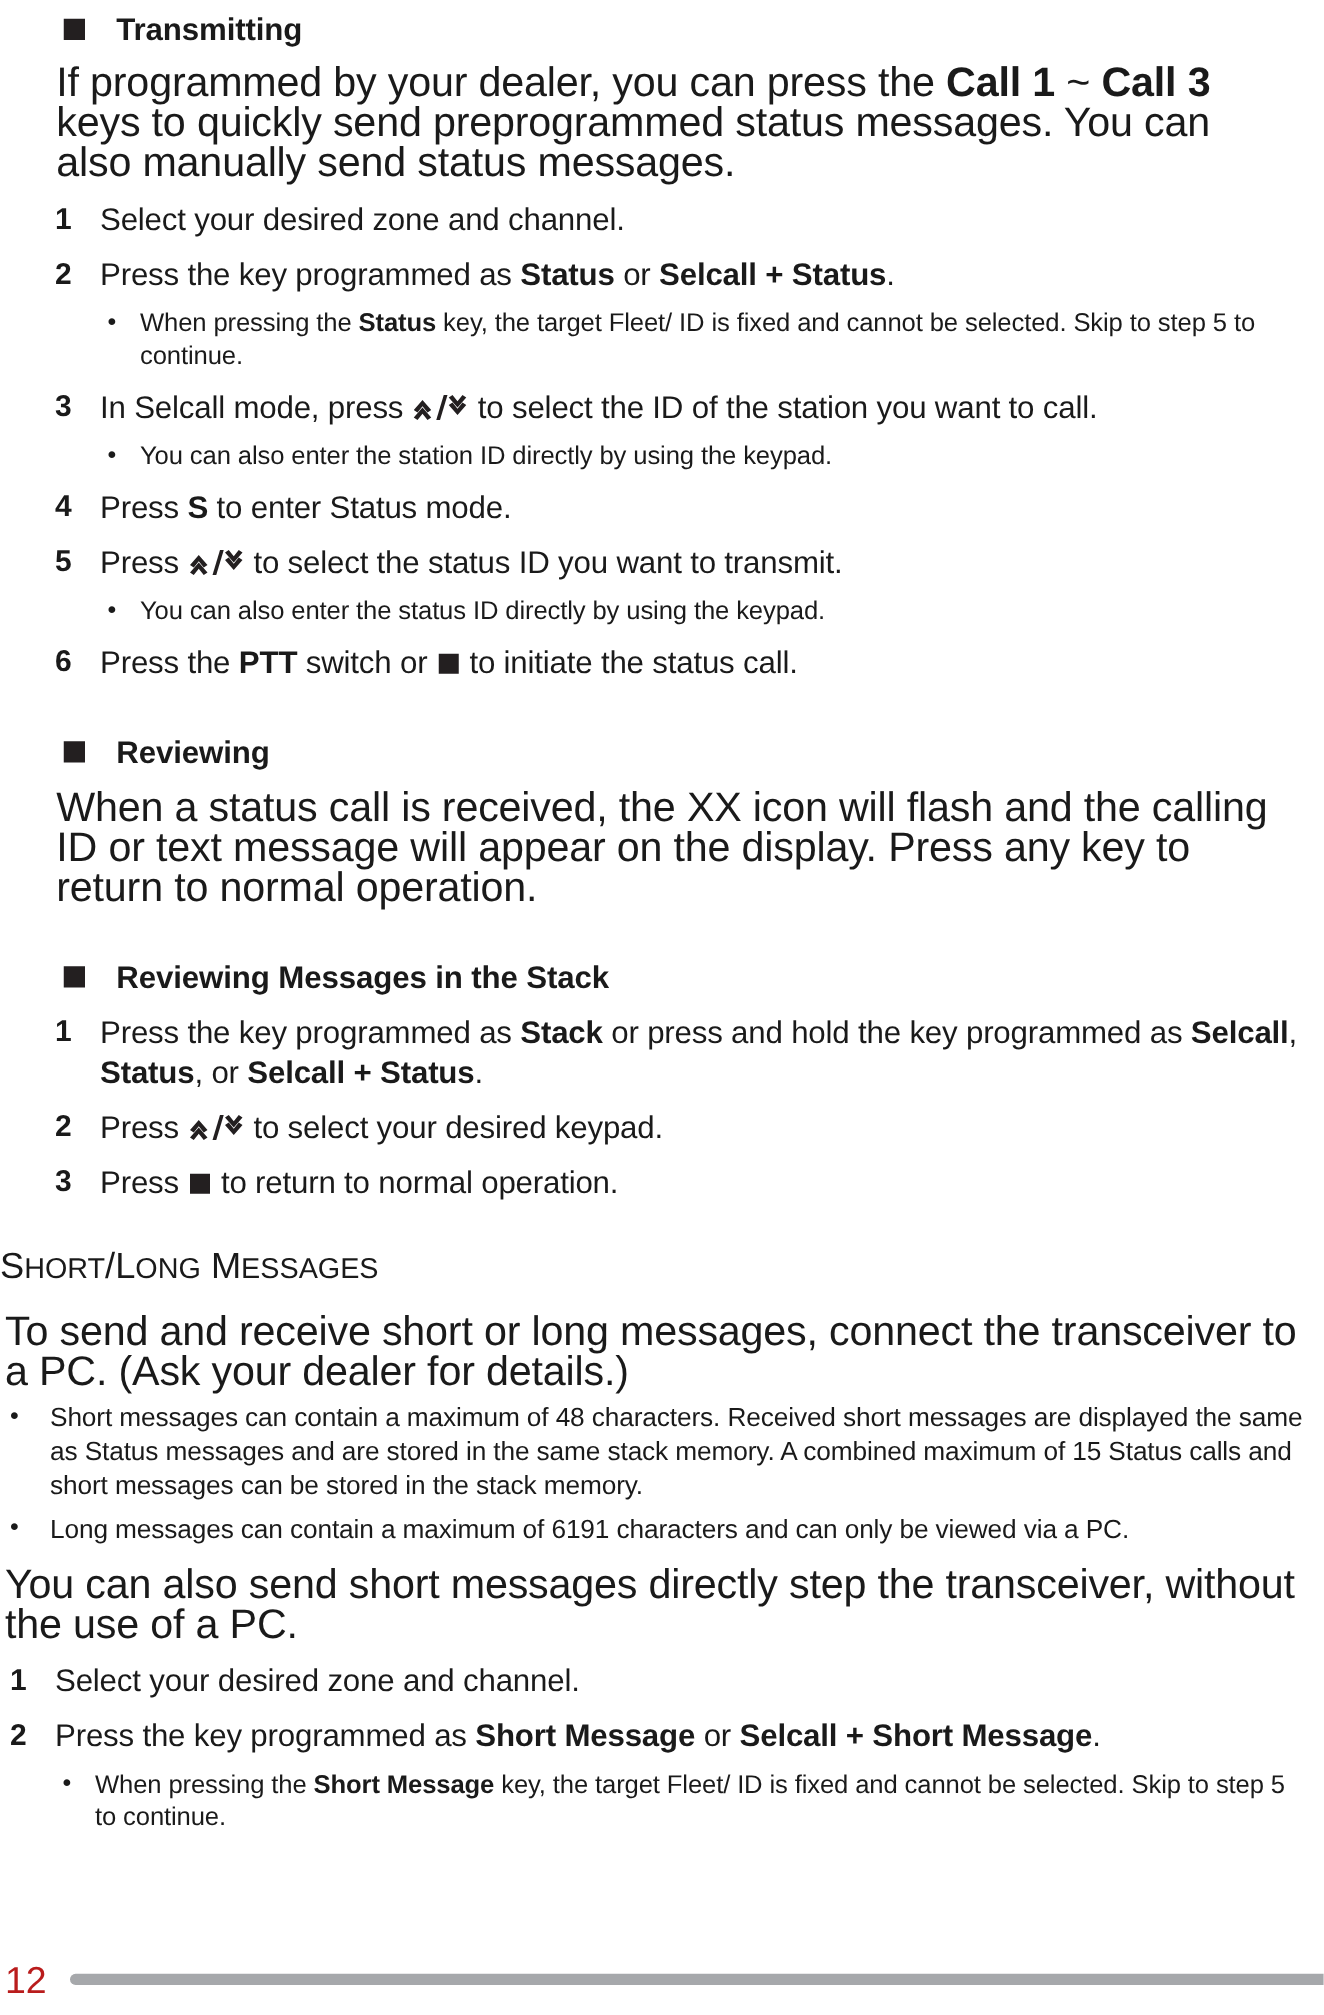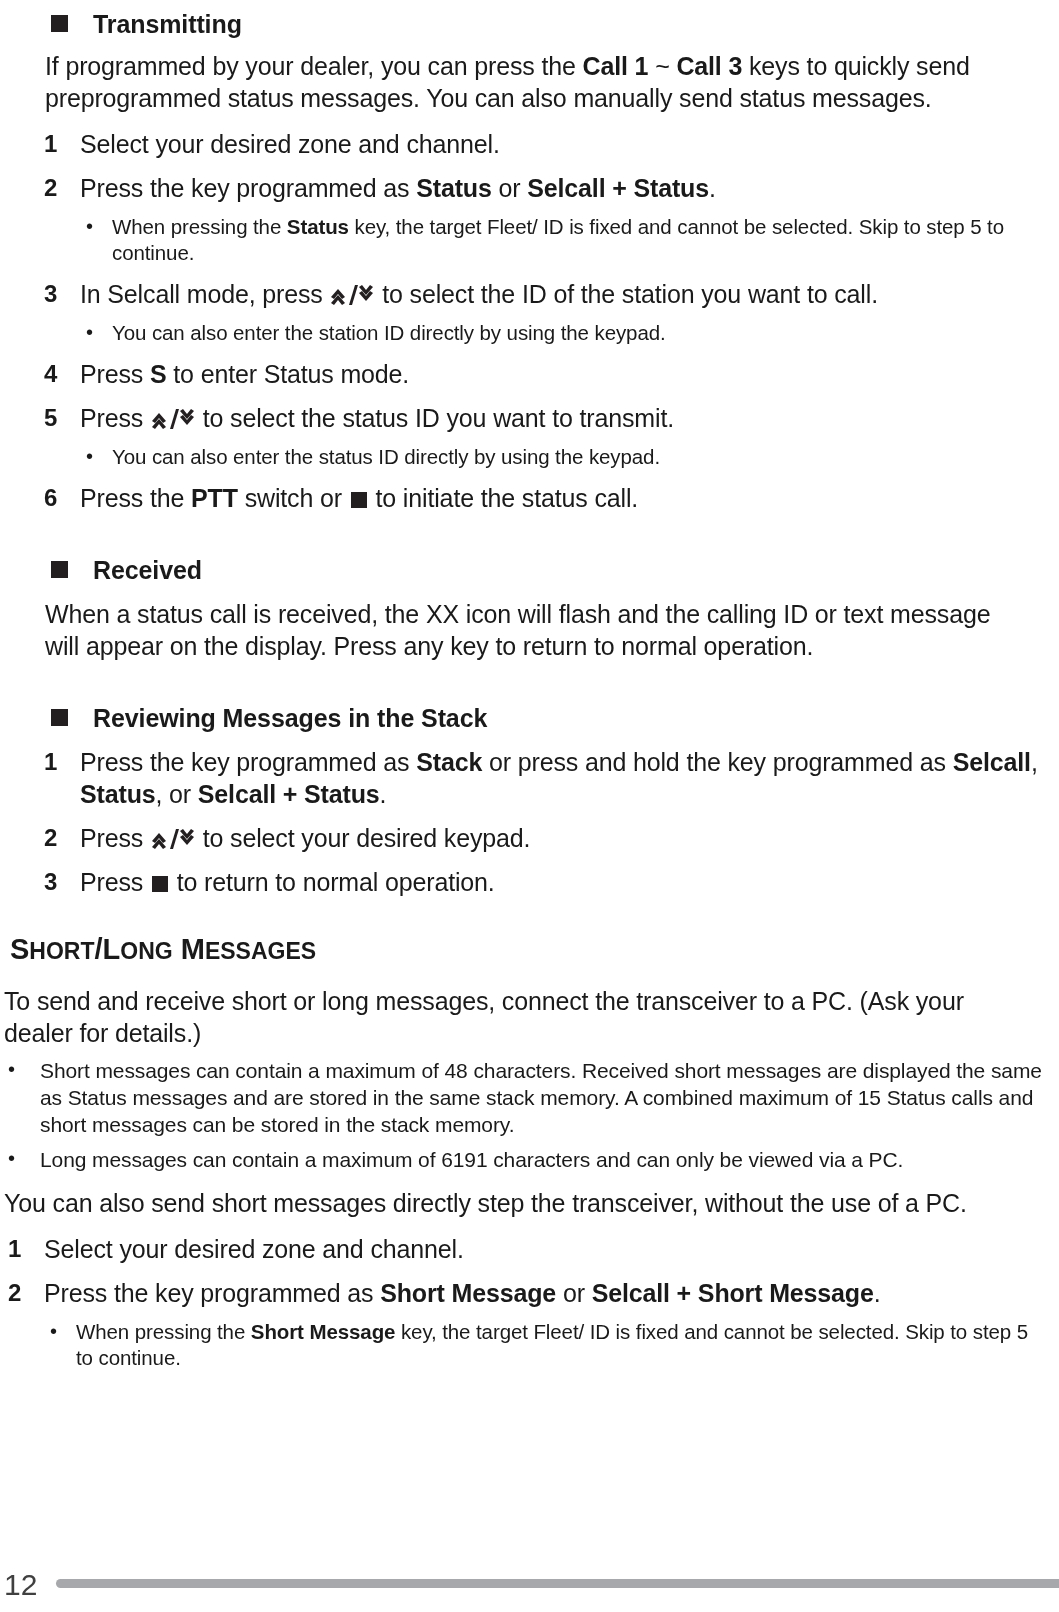--- a/index.html
+++ b/index.html
@@ -49,21 +49,21 @@
     width: 17px;
     height: 17px;
     background: #231f20;
     display: block;
   }
 
   
   .body-para {
     padding-left: 45px;
     padding-right: 40px;
-    font-size: 25px;
+    font-size: 33px;
     line-height: 32px;
     letter-spacing: -0.15px;
   }
   .body-para.flush {
     padding-left: 4px;
     padding-right: 20px;
   }
 
   
   .step {
@@ -111,22 +111,22 @@
   }
   .top-bullet .dot {
     position: absolute;
     left: 8px;
     top: -1px;
     font-size: 20px;
   }
 
   
   .smallcaps-head {
-    padding-left: 10px;
-    font-weight: bold;
+    padding-left: 0;
+    font-weight: normal;
     line-height: 34px;
     white-space: nowrap;
   }
   .smallcaps-head .cap  { font-size: 29px; }
   .smallcaps-head .sml  { font-size: 23px; }
 
   b, strong { font-weight: bold; }
 
   
   .updown {
@@ -155,21 +155,21 @@
     bottom: 8px;
     width: 1059px;
     height: 46px;
   }
   .page-num {
     position: absolute;
     left: 4px;
     bottom: 2px;
     font-size: 30px;
     line-height: 34px;
-    color: #404040;
+    color: #b91c1c;
   }
   .footer-rule {
     position: absolute;
     left: 56px;
     bottom: 16px;
     width: 1003px;
     height: 9px;
     background: #a6a8ab;
     border-radius: 5px 0 0 5px;
   }
@@ -257,21 +257,21 @@
   <div class="sp-12"></div>
 
   <div class="step">
     <span class="num">6</span><span>Press the </span><b>PTT</b><span> switch or </span><span class="sqglyph"></span><span> to initiate the status call.</span>
   </div>
 
   <div class="sp-40"></div>
 
   <div class="sec-head">
     <span class="sec-marker"></span>
-    <span>Received</span>
+    <span>Reviewing</span>
   </div>
 
   <div class="sp-12"></div>
 
   <div class="body-para">When a status call is received, the XX icon will flash and the calling ID or text message will appear on the display.  Press any key to return to normal operation.</div>
 
   <div class="sp-40"></div>
 
   <div class="sec-head">
     <span class="sec-marker"></span>

